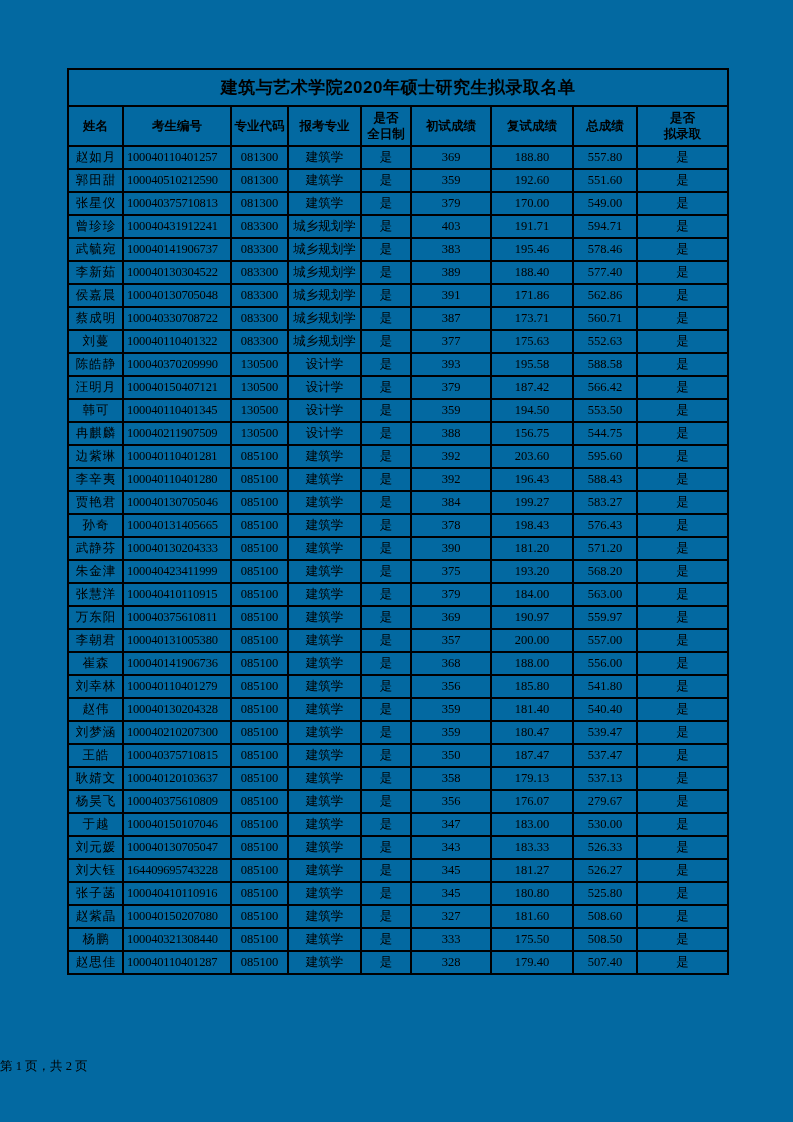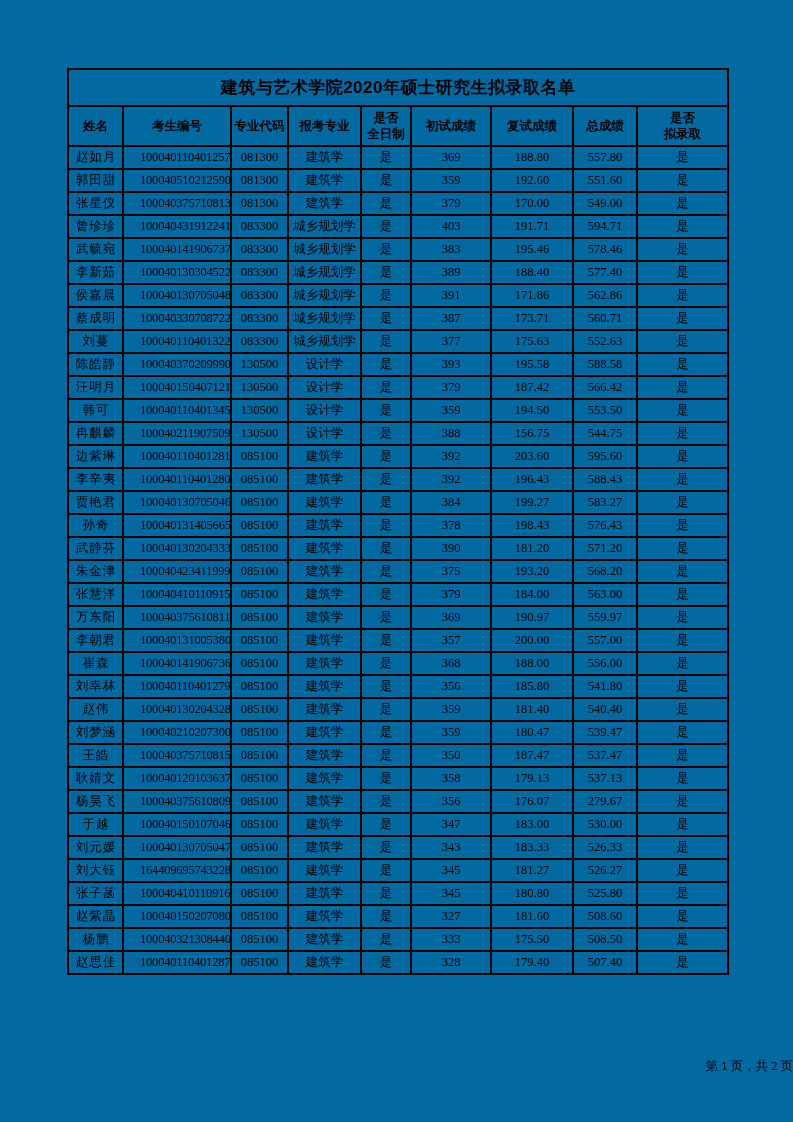--- a/index.html
+++ b/index.html
@@ -62,30 +62,30 @@
     padding: 0 2px;
     white-space: nowrap;
   }
   .admission-table td.c-name {
     text-align: center;
     padding-left: 3px;
     letter-spacing: 1px;
   }
   .admission-table td.c-id {
     text-align: left;
-    padding-left: 16px;
+    padding-left: 3px;
     font-size: 12.5px;
     letter-spacing: -0.2px;
   }
   .page-footer {
     position: absolute;
     left: 0;
     top: 1058px;
     width: 100%;
-    text-align: right;
+    text-align: left;
     font-size: 12.5px;
     color: #000000;
   }
 </style>
 </head>
 <body>
 
 <div class="page">
 
   <table class="admission-table">

